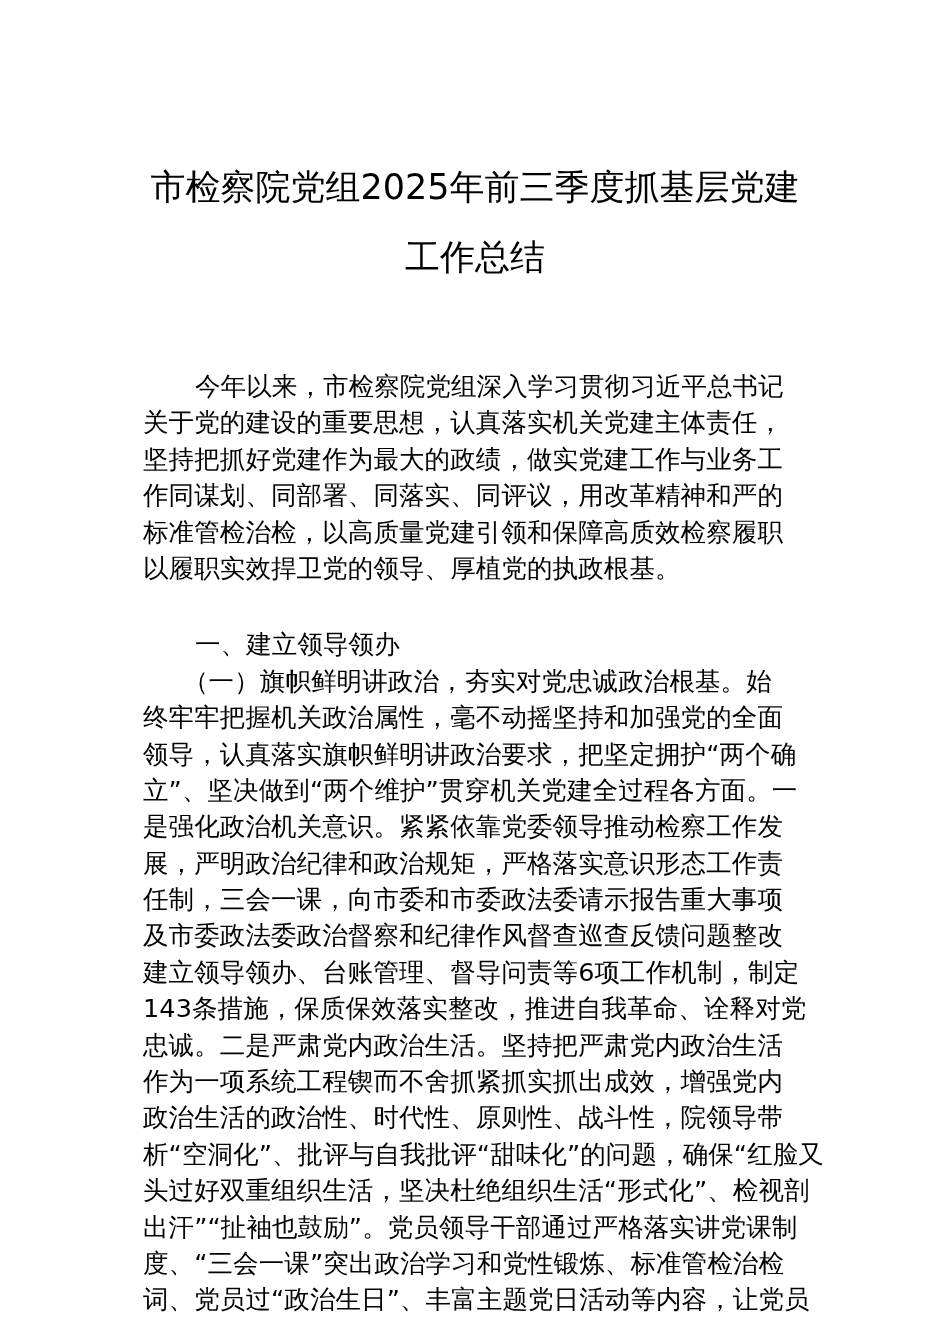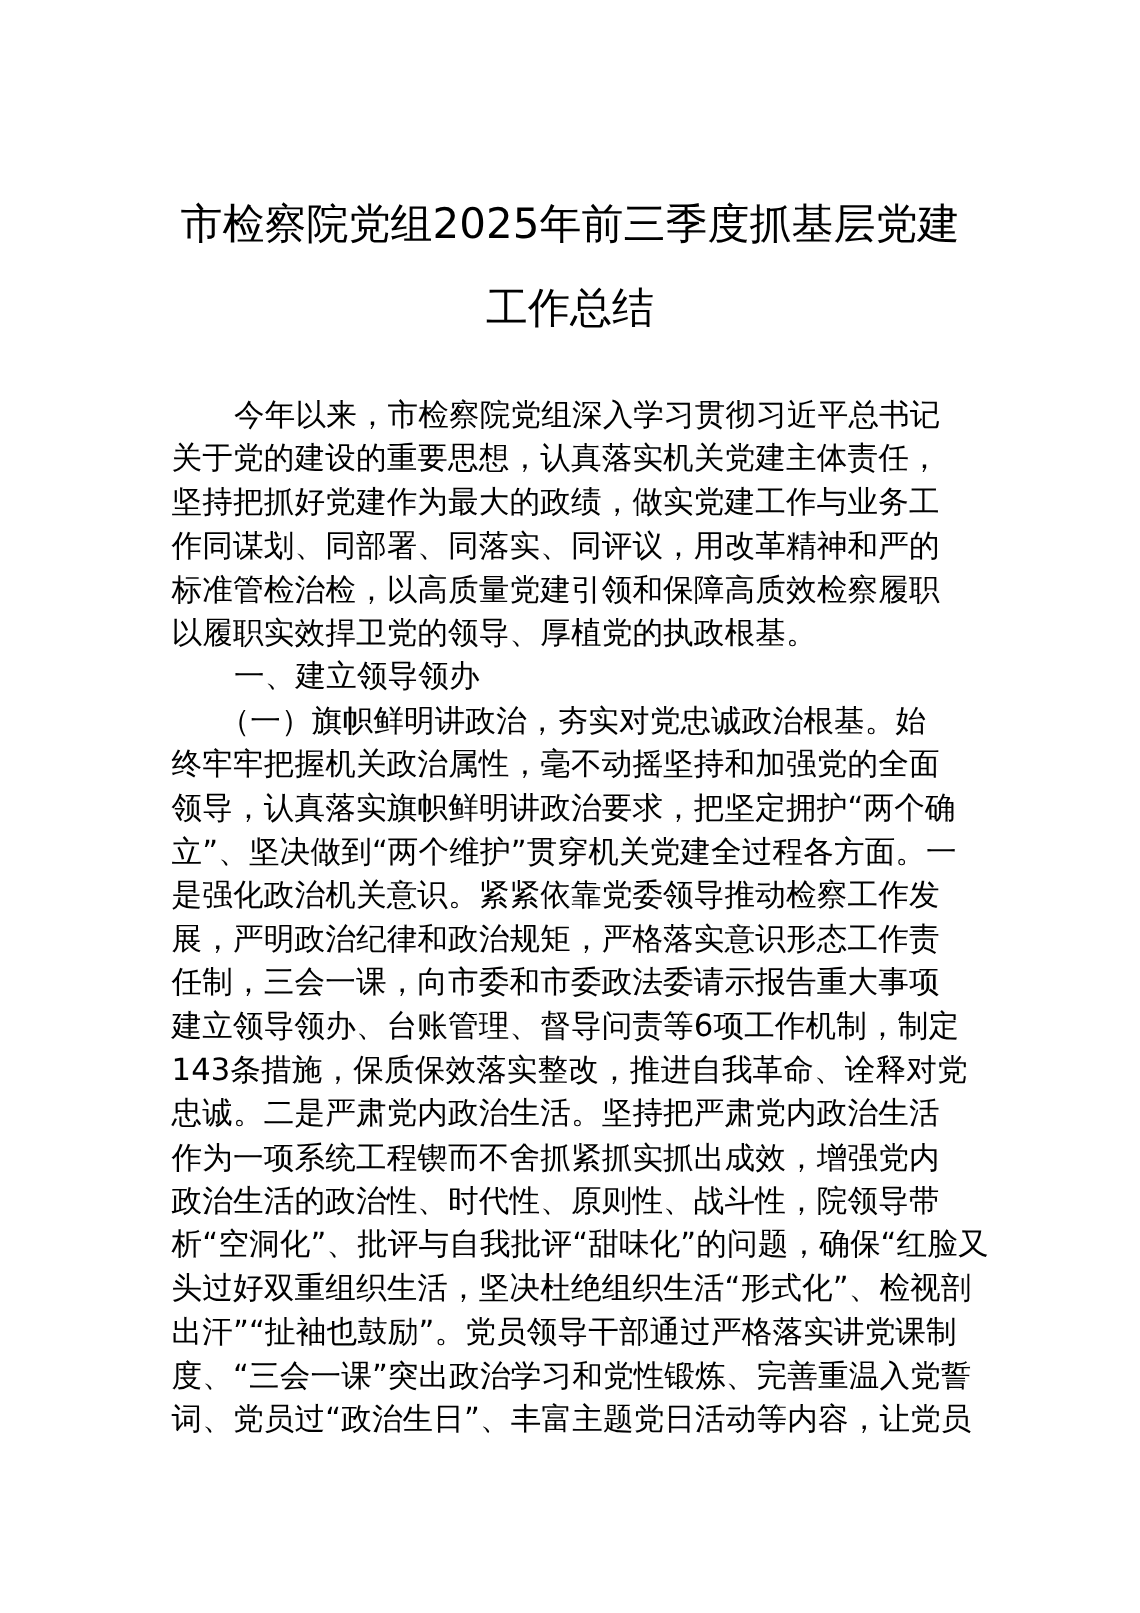--- a/index.html
+++ b/index.html
@@ -42,21 +42,21 @@
       top: 328px;
       width: 670px;
     }
     .line {
       height: 36.4px;
       line-height: 36.4px;
       font-size: 25.5px;
       white-space: nowrap;
       letter-spacing: 0.1px;
     }
-    .indent { padding-left: 52px; }
+    .indent { padding-left: 52px; margin-top: 40px; }
     .indent-small { padding-left: 40px; }
   </style>
 </head>
 <body>
 
 <div class="page">
   <div class="title title-line1">市检察院党组2025年前三季度抓基层党建</div>
   <div class="title title-line2">工作总结</div>
 
   <div class="body-text">
@@ -67,24 +67,25 @@
     <div class="line">标准管检治检，以高质量党建引领和保障高质效检察履职</div>
     <div class="line">以履职实效捍卫党的领导、厚植党的执政根基。</div>
     <div class="line indent">一、建立领导领办</div>
     <div class="line indent-small">（一）旗帜鲜明讲政治，夯实对党忠诚政治根基。始</div>
     <div class="line">终牢牢把握机关政治属性，毫不动摇坚持和加强党的全面</div>
     <div class="line">领导，认真落实旗帜鲜明讲政治要求，把坚定拥护“两个确</div>
     <div class="line">立”、坚决做到“两个维护”贯穿机关党建全过程各方面。一</div>
     <div class="line">是强化政治机关意识。紧紧依靠党委领导推动检察工作发</div>
     <div class="line">展，严明政治纪律和政治规矩，严格落实意识形态工作责</div>
     <div class="line">任制，三会一课，向市委和市委政法委请示报告重大事项</div>
+    <div class="line">及市委政法委政治督察和纪律作风督查巡查反馈问题整改</div>
     <div class="line">建立领导领办、台账管理、督导问责等6项工作机制，制定</div>
     <div class="line">143条措施，保质保效落实整改，推进自我革命、诠释对党</div>
     <div class="line">忠诚。二是严肃党内政治生活。坚持把严肃党内政治生活</div>
     <div class="line">作为一项系统工程锲而不舍抓紧抓实抓出成效，增强党内</div>
     <div class="line">政治生活的政治性、时代性、原则性、战斗性，院领导带</div>
     <div class="line">析“空洞化”、批评与自我批评“甜味化”的问题，确保“红脸又</div>
     <div class="line">头过好双重组织生活，坚决杜绝组织生活“形式化”、检视剖</div>
     <div class="line">出汗”“扯袖也鼓励”。党员领导干部通过严格落实讲党课制</div>
-    <div class="line">度、“三会一课”突出政治学习和党性锻炼、完善重温入党誓</div>
+    <div class="line">度、“三会一课”突出政治学习和党性锻炼、标准管检治检</div>
     <div class="line">词、党员过“政治生日”、丰富主题党日活动等内容，让党员</div>
   </div>
 </div>
 
 </body></html>

